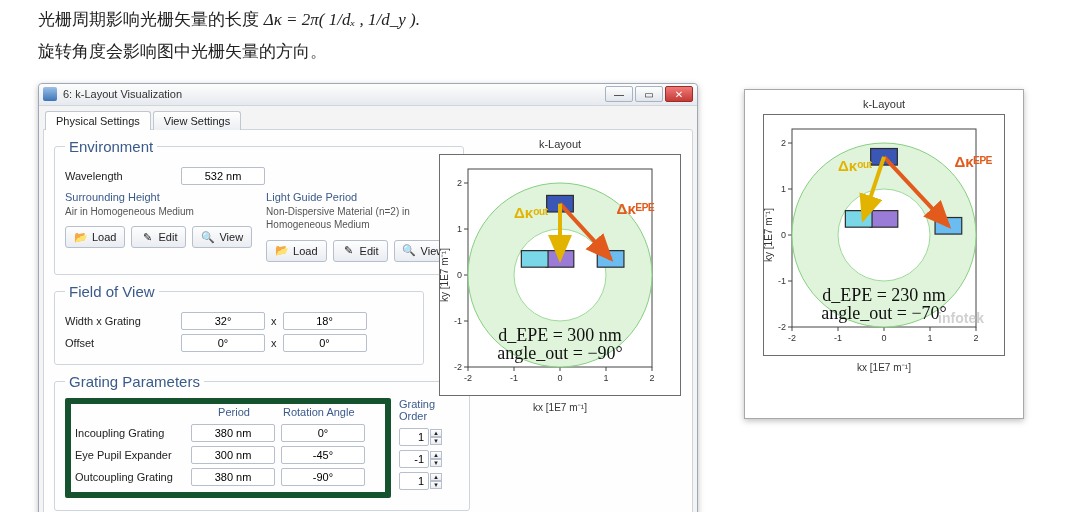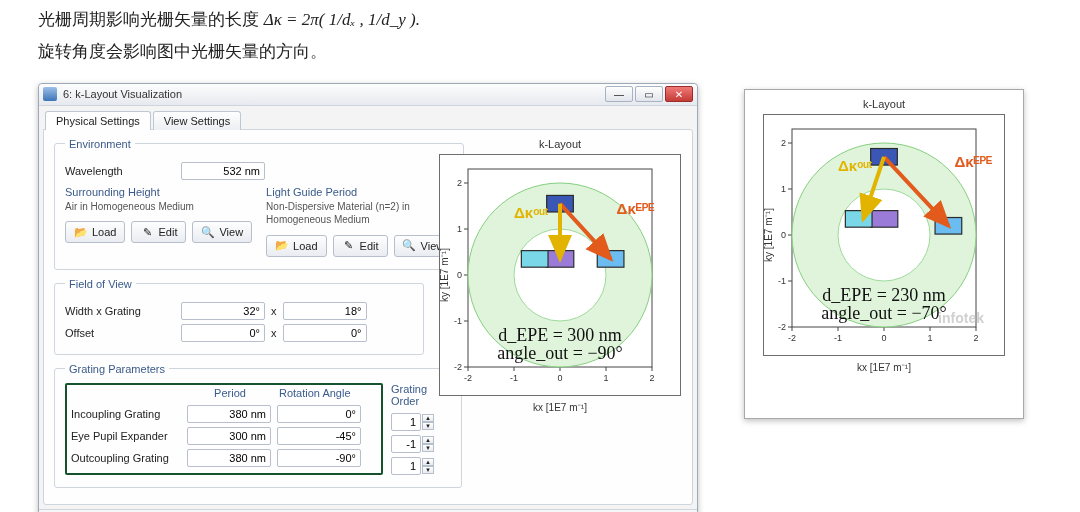--- a/index.html
+++ b/index.html
@@ -14,32 +14,32 @@
   .titlebar .title{font-size:11px;color:#333}
   .winbtns{margin-left:auto;display:flex;gap:2px}
   .wb{width:28px;height:16px;border:1px solid #a8b3c2;border-radius:2px;display:flex;align-items:center;justify-content:center;font-size:10px;background:linear-gradient(#fefefe,#e2e6ec)}
   .wb.close{background:linear-gradient(#f07a78,#c43a36);color:#fff;border-color:#9a2d2a}
   .tabs{display:flex;padding:4px 6px 0 6px;gap:0}
   .tab{padding:3px 10px;font-size:11px;border:1px solid #bfc7d1;border-bottom:none;background:linear-gradient(#fefefe,#eceff3);border-radius:3px 3px 0 0;margin-right:2px;position:relative;top:1px}
   .tab.active{background:#fefefe;z-index:2}
   .body{display:flex;background:#fefefe;border:1px solid #cfd5dc;margin:0 4px 4px 4px;border-radius:0 3px 3px 3px}
   .form{width:390px;padding:8px 10px}
   fieldset{border:1px solid #cfd5dc;border-radius:3px;margin:0 0 8px 0;padding:8px 10px}
-  legend{font-size:11px;color:#3a5a8a;padding:0 4px}
+  legend{font-size:15px;color:#3a5a8a;padding:0 4px}
   .frow{display:flex;align-items:center;margin:4px 0;gap:6px;font-size:11px}
   .lbl{width:110px;color:#222}
-  input[type=text]{height:18px;border:1px solid #b6bfcb;border-radius:2px;padding:0 4px;font-size:11px;text-align:right;background:#fff}
+  input[type=text]{height:18px;border:1px solid #b6bfcb;border-radius:2px;padding:0 4px;font-size:11px;text-align:center;background:#fff}
   input.short{width:84px}
   .btn{height:22px;padding:0 8px;border:1px solid #b6bfcb;border-radius:3px;background:linear-gradient(#fefefe,#e9ecf1);display:inline-flex;align-items:center;gap:4px;font-size:11px;cursor:pointer}
   .ic{width:14px;height:14px;display:inline-flex;align-items:center;justify-content:center}
   .cols{display:flex;gap:14px}
   .col{flex:1}
   .sub{font-size:10px;color:#555;line-height:1.35}
   .subhead{font-size:11px;color:#3a5a8a;margin-bottom:2px}
-  .gp{border:2px solid #14532d;border-radius:2px;padding:2px 4px;margin:0 0 4px 0}
+  .gp{border:6px solid #14532d;border-radius:2px;padding:2px 4px;margin:0 0 4px 0}
   .ghead{display:flex;font-size:11px;color:#3a5a8a;padding:0 0 2px 0}
   .ghead span:nth-child(1){width:110px}
   .ghead span:nth-child(2){width:98px;text-align:center}
   .ghead span:nth-child(3){width:98px;text-align:left}
   .spin{display:inline-flex;align-items:center;width:48px}
   .spin input{width:30px;text-align:right}
   .spbtns{display:flex;flex-direction:column;margin-left:1px}
   .spbtns span{width:12px;height:8px;border:1px solid #b6bfcb;font-size:7px;text-align:center;line-height:6px;background:linear-gradient(#fefefe,#e9ecf1)}
   .footer{display:flex;align-items:center;padding:4px 8px;border-top:1px solid #cfd5dc;background:#f4f6f8;border-radius:0 0 4px 4px}
   .chartpane{flex:1;display:flex;flex-direction:column;align-items:center;justify-content:flex-start;padding:6px 6px 0 0}

